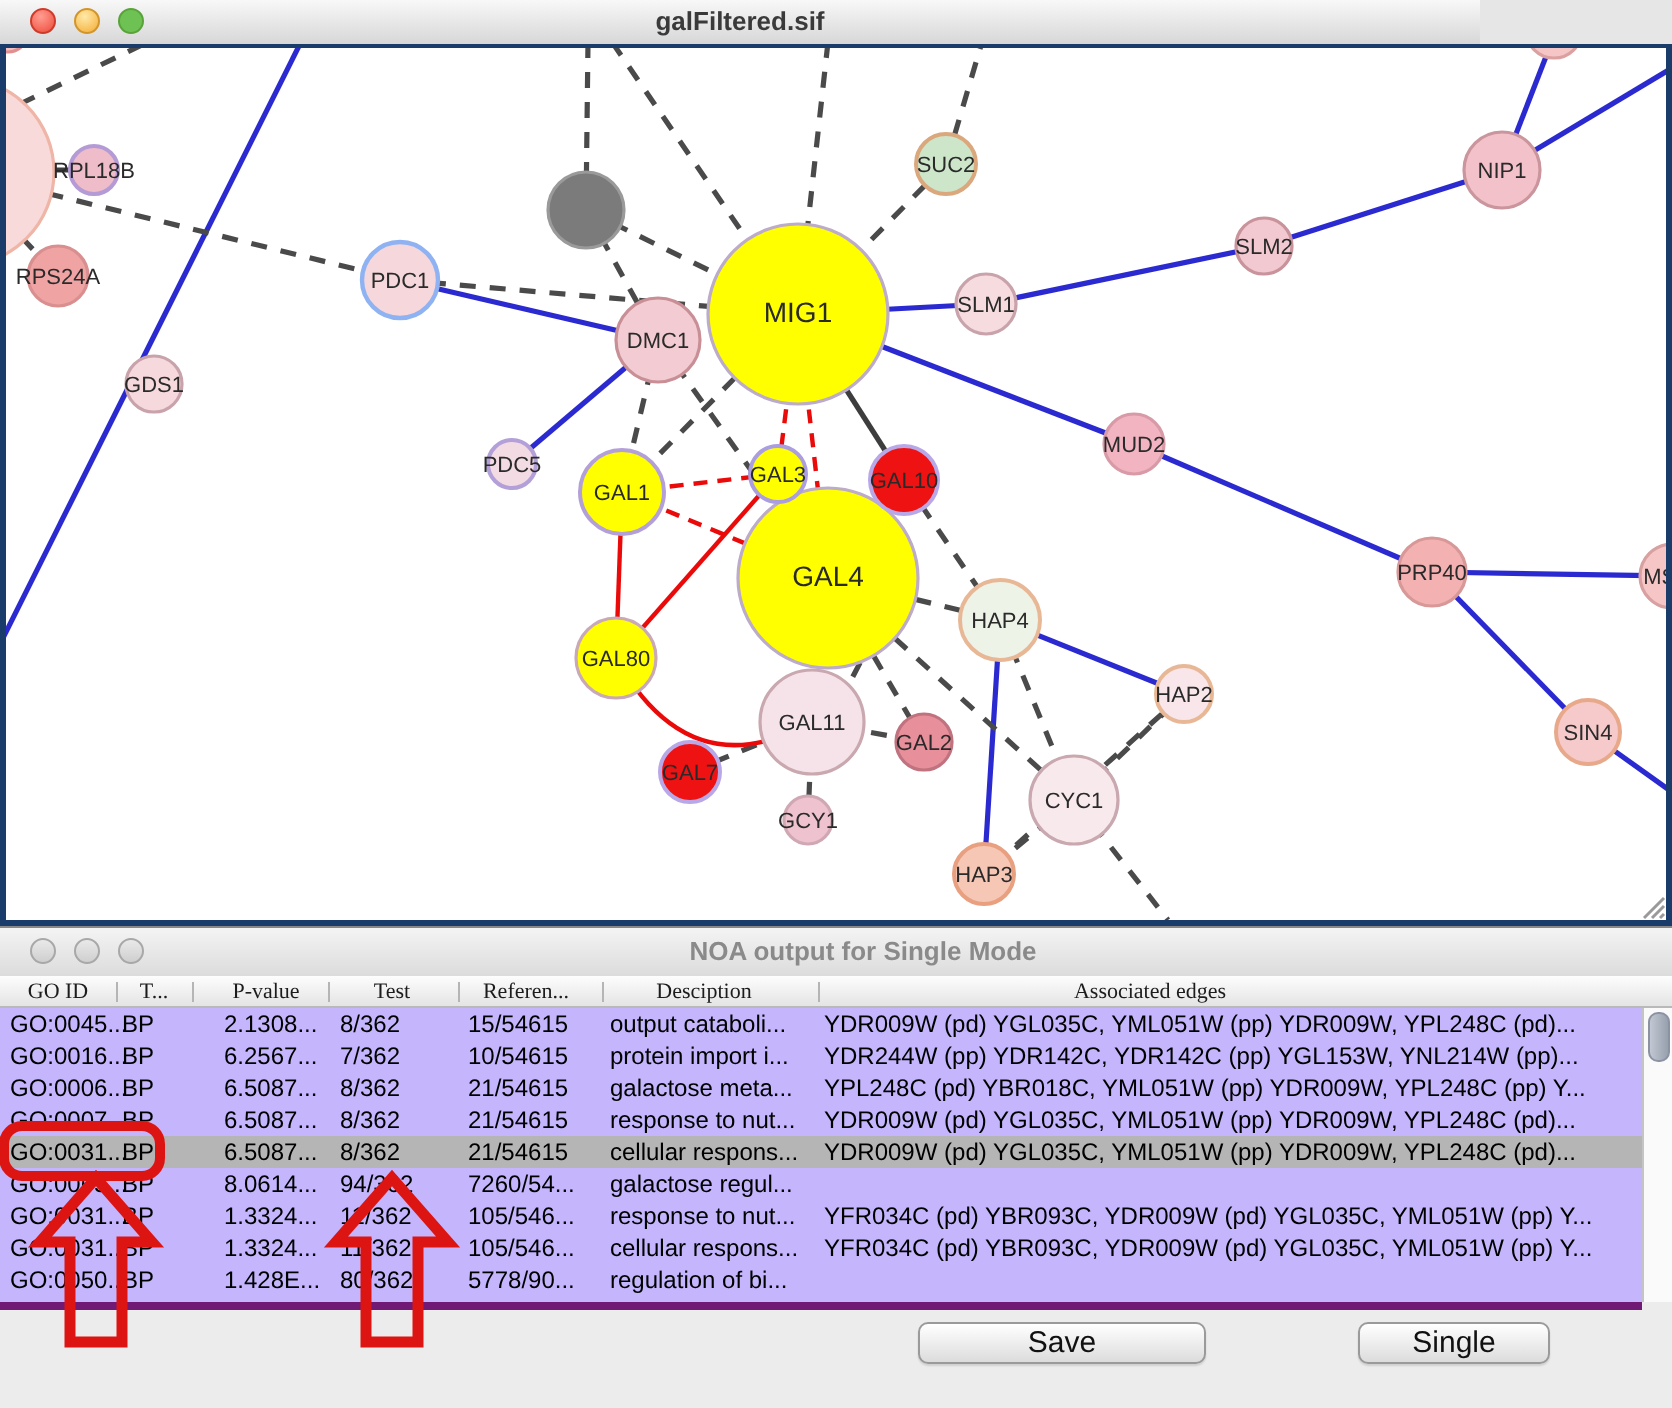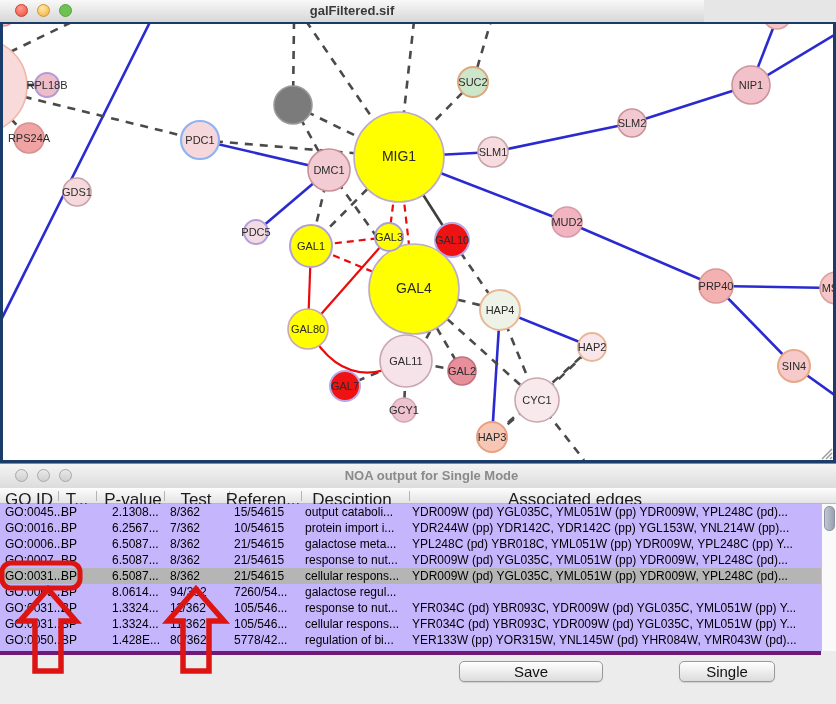--- a/index.html
+++ b/index.html
@@ -1,20 +1,20 @@
 <!DOCTYPE html>
 <html><head>
 <meta charset="utf-8">
 <style>
   html,body{margin:0;padding:0}
   body{width:836px;height:704px;position:relative;overflow:hidden;
        font-family:"Liberation Sans",sans-serif;background:#e6e6e6;}
 
   
-  .win1{position:absolute;left:0;top:0;width:704px;height:463px;}
+  .win1{position:absolute;left:0;top:0;width:704px;height:463px;padding-left:36px;}
   .titlebar{position:absolute;left:0;right:0;height:22px;
             background:linear-gradient(#f8f8f8,#d7d7d7);
             border-bottom:1px solid #9c9c9c;}
   .titlebar .wtitle{position:absolute;left:0;right:0;top:3px;text-align:center;
             font-size:13px;font-weight:bold;color:#3a3a3a;}
   .tl{position:absolute;top:4px;width:13px;height:13px;border-radius:50%;box-sizing:border-box;}
   .tl.red{left:15px;background:radial-gradient(circle at 40% 30%,#ff9d92,#ee4b38);border:1px solid #ce3b2b;}
   .tl.yellow{left:37px;background:radial-gradient(circle at 40% 30%,#ffe9a8,#f4ac34);border:1px solid #d2952c;}
   .tl.green{left:59px;background:radial-gradient(circle at 40% 30%,#c0f0a8,#62bb46;);border:1px solid #59a33a;background-color:#6ec253;}
   .tl.gray{background:linear-gradient(#e9e9e9,#cfcfcf);border:1px solid #a8a8a8;}
@@ -38,21 +38,21 @@
             background:linear-gradient(#f4f4f4,#dcdcdc);
             border-bottom:1px solid #a6a6a6;}
   .titlebar2 .wtitle{position:absolute;left:0;right:0;top:4px;text-align:center;
             font-size:13px;font-weight:bold;color:#8a8a8a;margin-left:27px;}
   .titlebar2 .tl{top:5px;}
 
   .theader{position:absolute;left:0;top:24px;width:836px;height:16px;
            background:linear-gradient(#fdfdfd,#e4e4e4);
            border-bottom:1px solid #b9b9b9;box-sizing:border-box;}
   .hcell{position:absolute;top:2px;transform:translateX(-50%);
-         font-size:17px;color:#1c1c1c;white-space:nowrap;}
+         font-size:11px;color:#1c1c1c;white-space:nowrap;font-family:Liberation Serif, serif;}
   .hsep{position:absolute;top:3px;width:1px;height:10px;background:#b5b5b5;}
 
   .trows{position:absolute;left:0;top:40px;width:821px;height:147px;background:#c4b5fd;
          border-bottom:4px solid #701a75;box-sizing:content-box;}
   .trow{position:relative;width:100%;height:16px;}
   .trow.selected{background:#b5b5b5;}
   .tcell{position:absolute;top:1px;font-size:12px;color:#000;white-space:nowrap;}
 
   .vscroll{position:absolute;left:821px;top:40px;width:15px;height:147px;background:#fafafa;
            border-left:1px solid #c4c4c4;box-sizing:border-box;}
@@ -295,23 +295,22 @@
         <span class="tcell" style="left: 170px;">11/362</span>
         <span class="tcell" style="left: 234px;">105/546...</span>
         <span class="tcell" style="left: 305px;">cellular respons...</span>
         <span class="tcell" style="left: 412px;">YFR034C (pd) YBR093C, YDR009W (pd) YGL035C, YML051W (pp) Y...</span>
       </div>
       <div class="trow">
         <span class="tcell" style="left: 5px;">GO:0050...</span>
         <span class="tcell" style="left: 61px;">BP</span>
         <span class="tcell" style="left: 112px;">1.428E...</span>
         <span class="tcell" style="left: 170px;">80/362</span>
-        <span class="tcell" style="left: 234px;">5778/42...</span>
+        <span class="tcell" style="left: 234px;">5778/90...</span>
         <span class="tcell" style="left: 305px;">regulation of bi...</span>
-        <span class="tcell" style="left: 412px;">YER133W (pp) YOR315W, YNL145W (pd) YHR084W, YMR043W (pd)...</span>
       </div>
     </div>
 
   <div class="vscroll">
     <div class="vthumb"></div>
   </div>
 
   <button class="btn btn-save">Save</button>
   <button class="btn btn-cancel">Single</button>
 </div>

